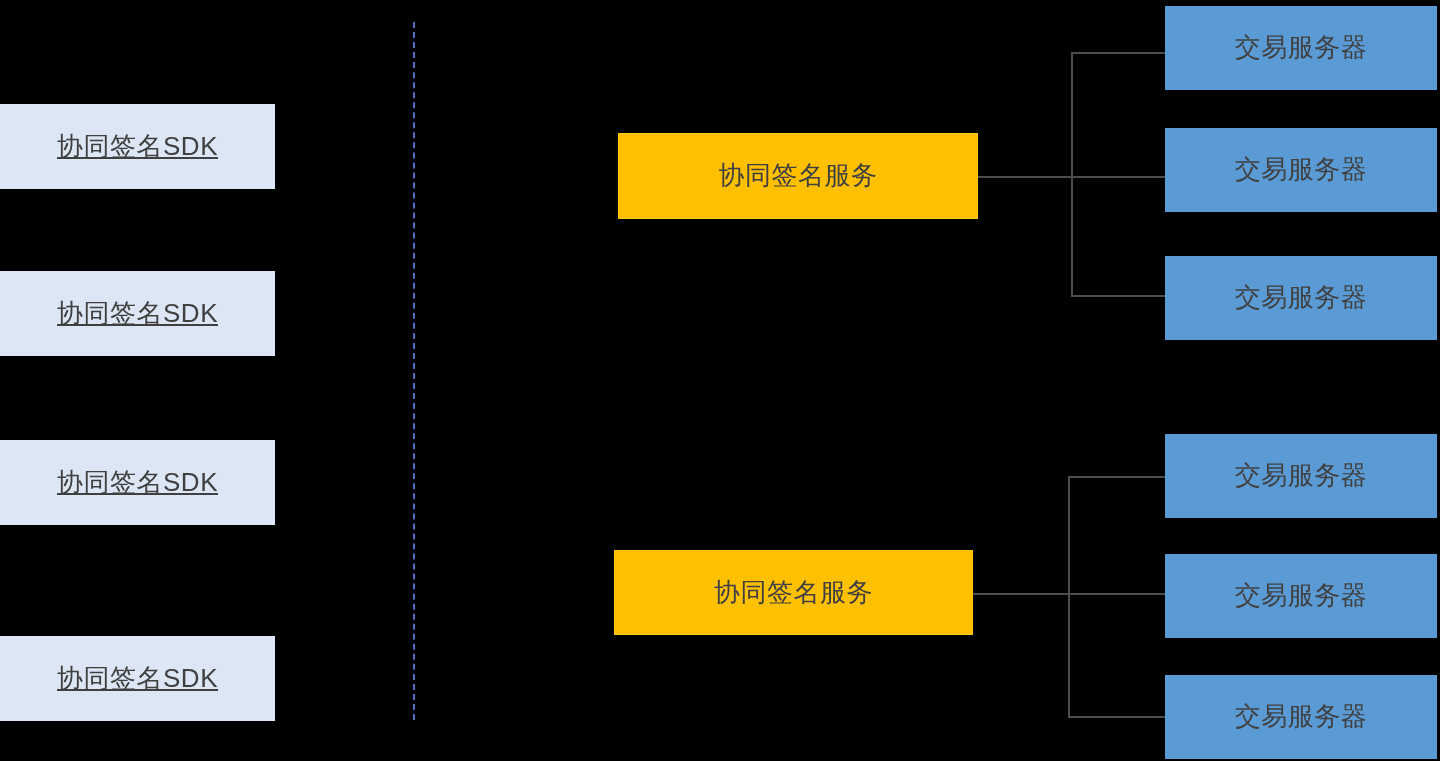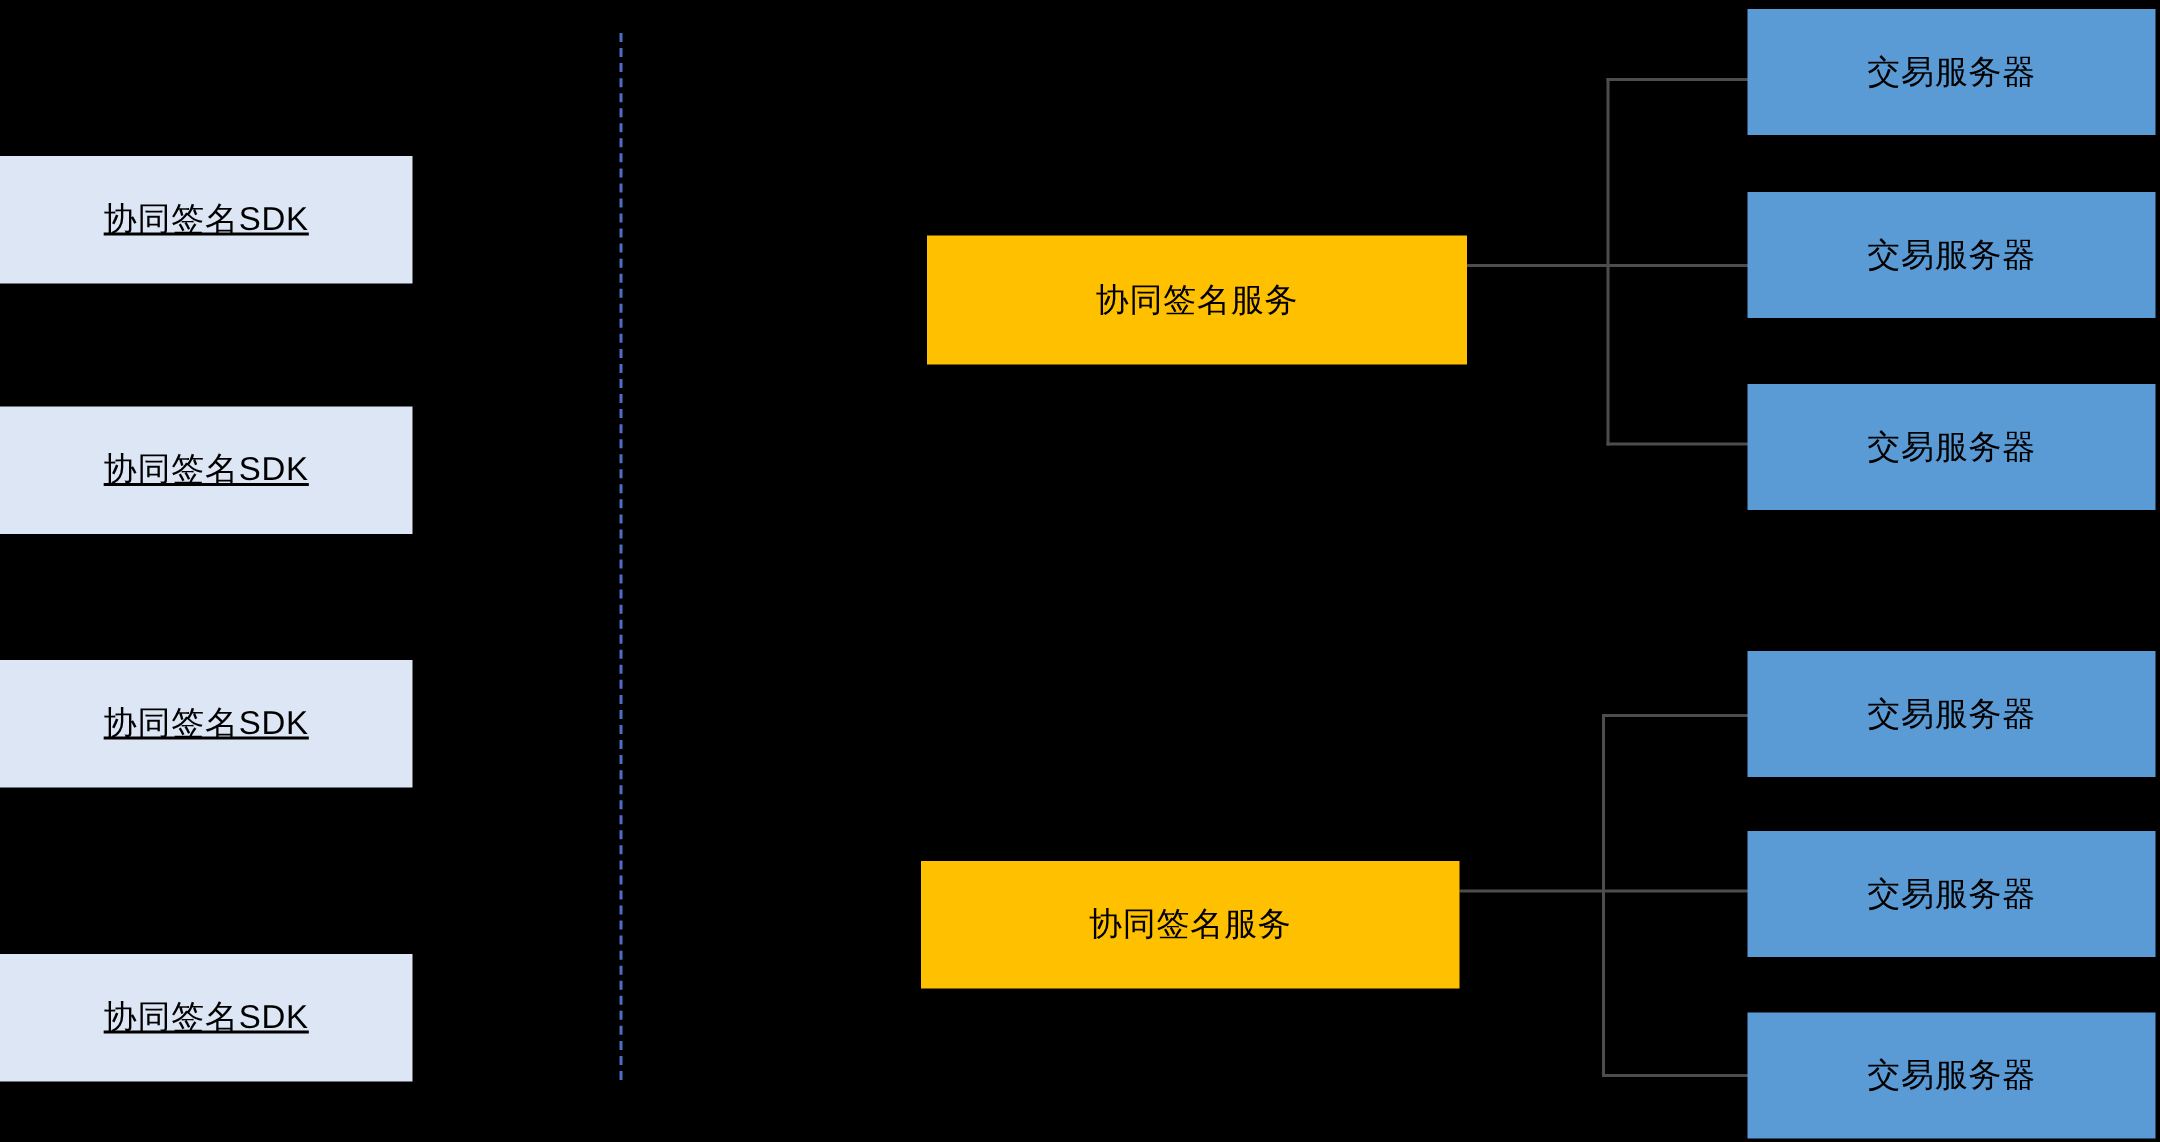--- a/index.html
+++ b/index.html
@@ -14,33 +14,32 @@
     background: #000000;
     overflow: hidden;
     font-family: "Liberation Sans", "DejaVu Sans", sans-serif;
   }
   .node {
     position: absolute;
     box-sizing: border-box;
     display: flex;
     align-items: center;
     justify-content: center;
-    color: #000000;
-    font-size: 22px;
+    color: #404040;
+    font-size: 26px;
     line-height: 1.2;
     letter-spacing: 0.5px;
     white-space: nowrap;
   }
   .node-sdk {
     background: #dce6f5;
     text-decoration: underline;
   }
   .node-service {
     background: #ffc000;
-    margin-top: 24px;
   }
   .node-server {
     background: #5b9bd5;
   }
   .divider {
     position: absolute;
     border-left: 2px dashed #4a6fc4;
     width: 0;
   }
   .edge {

